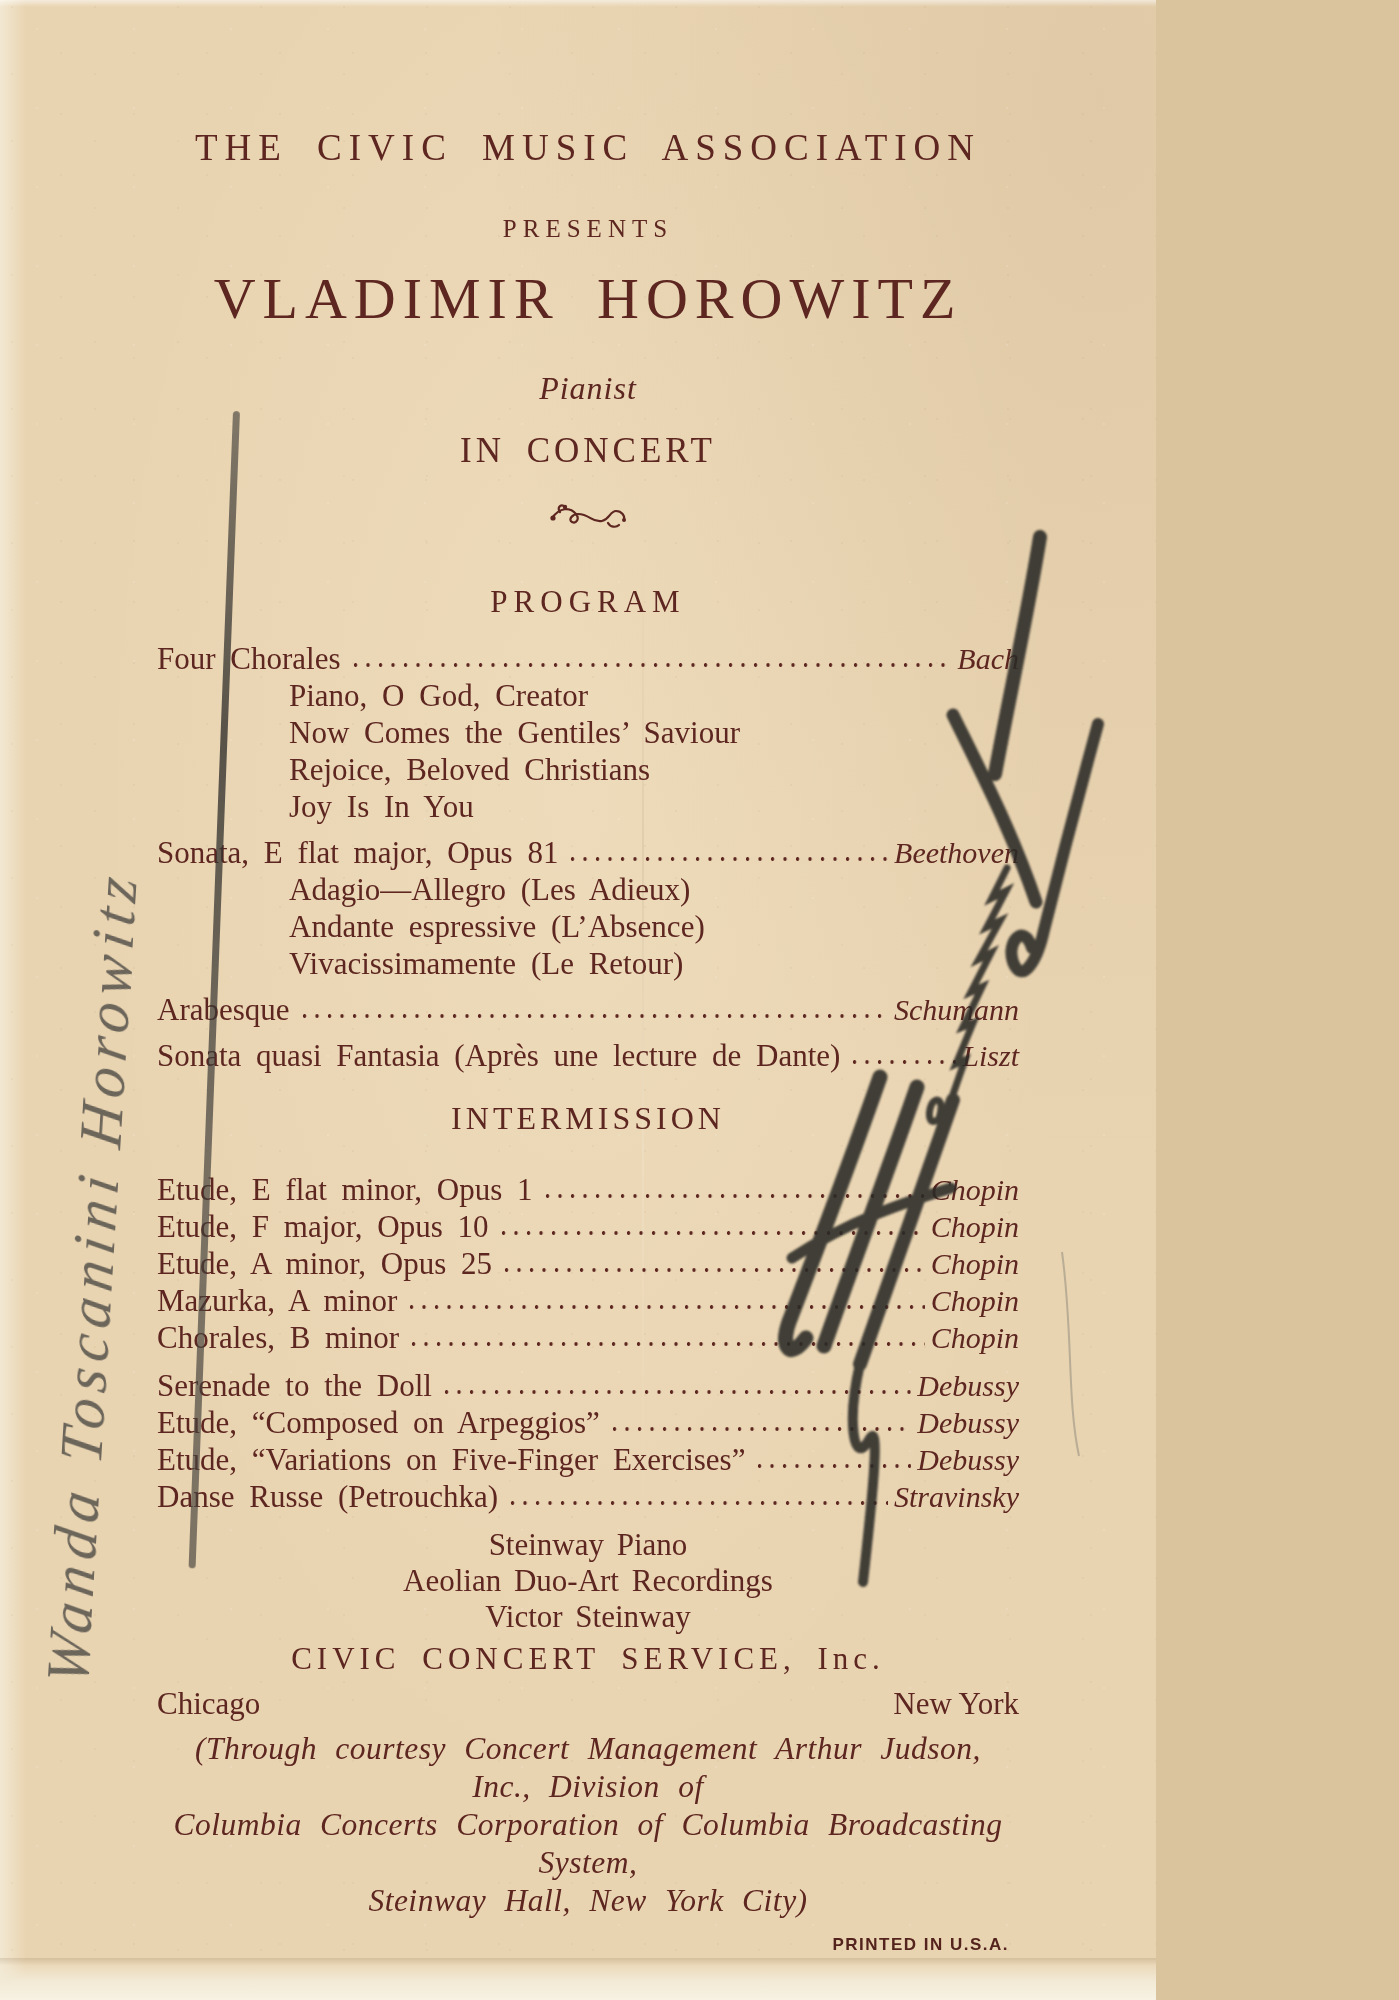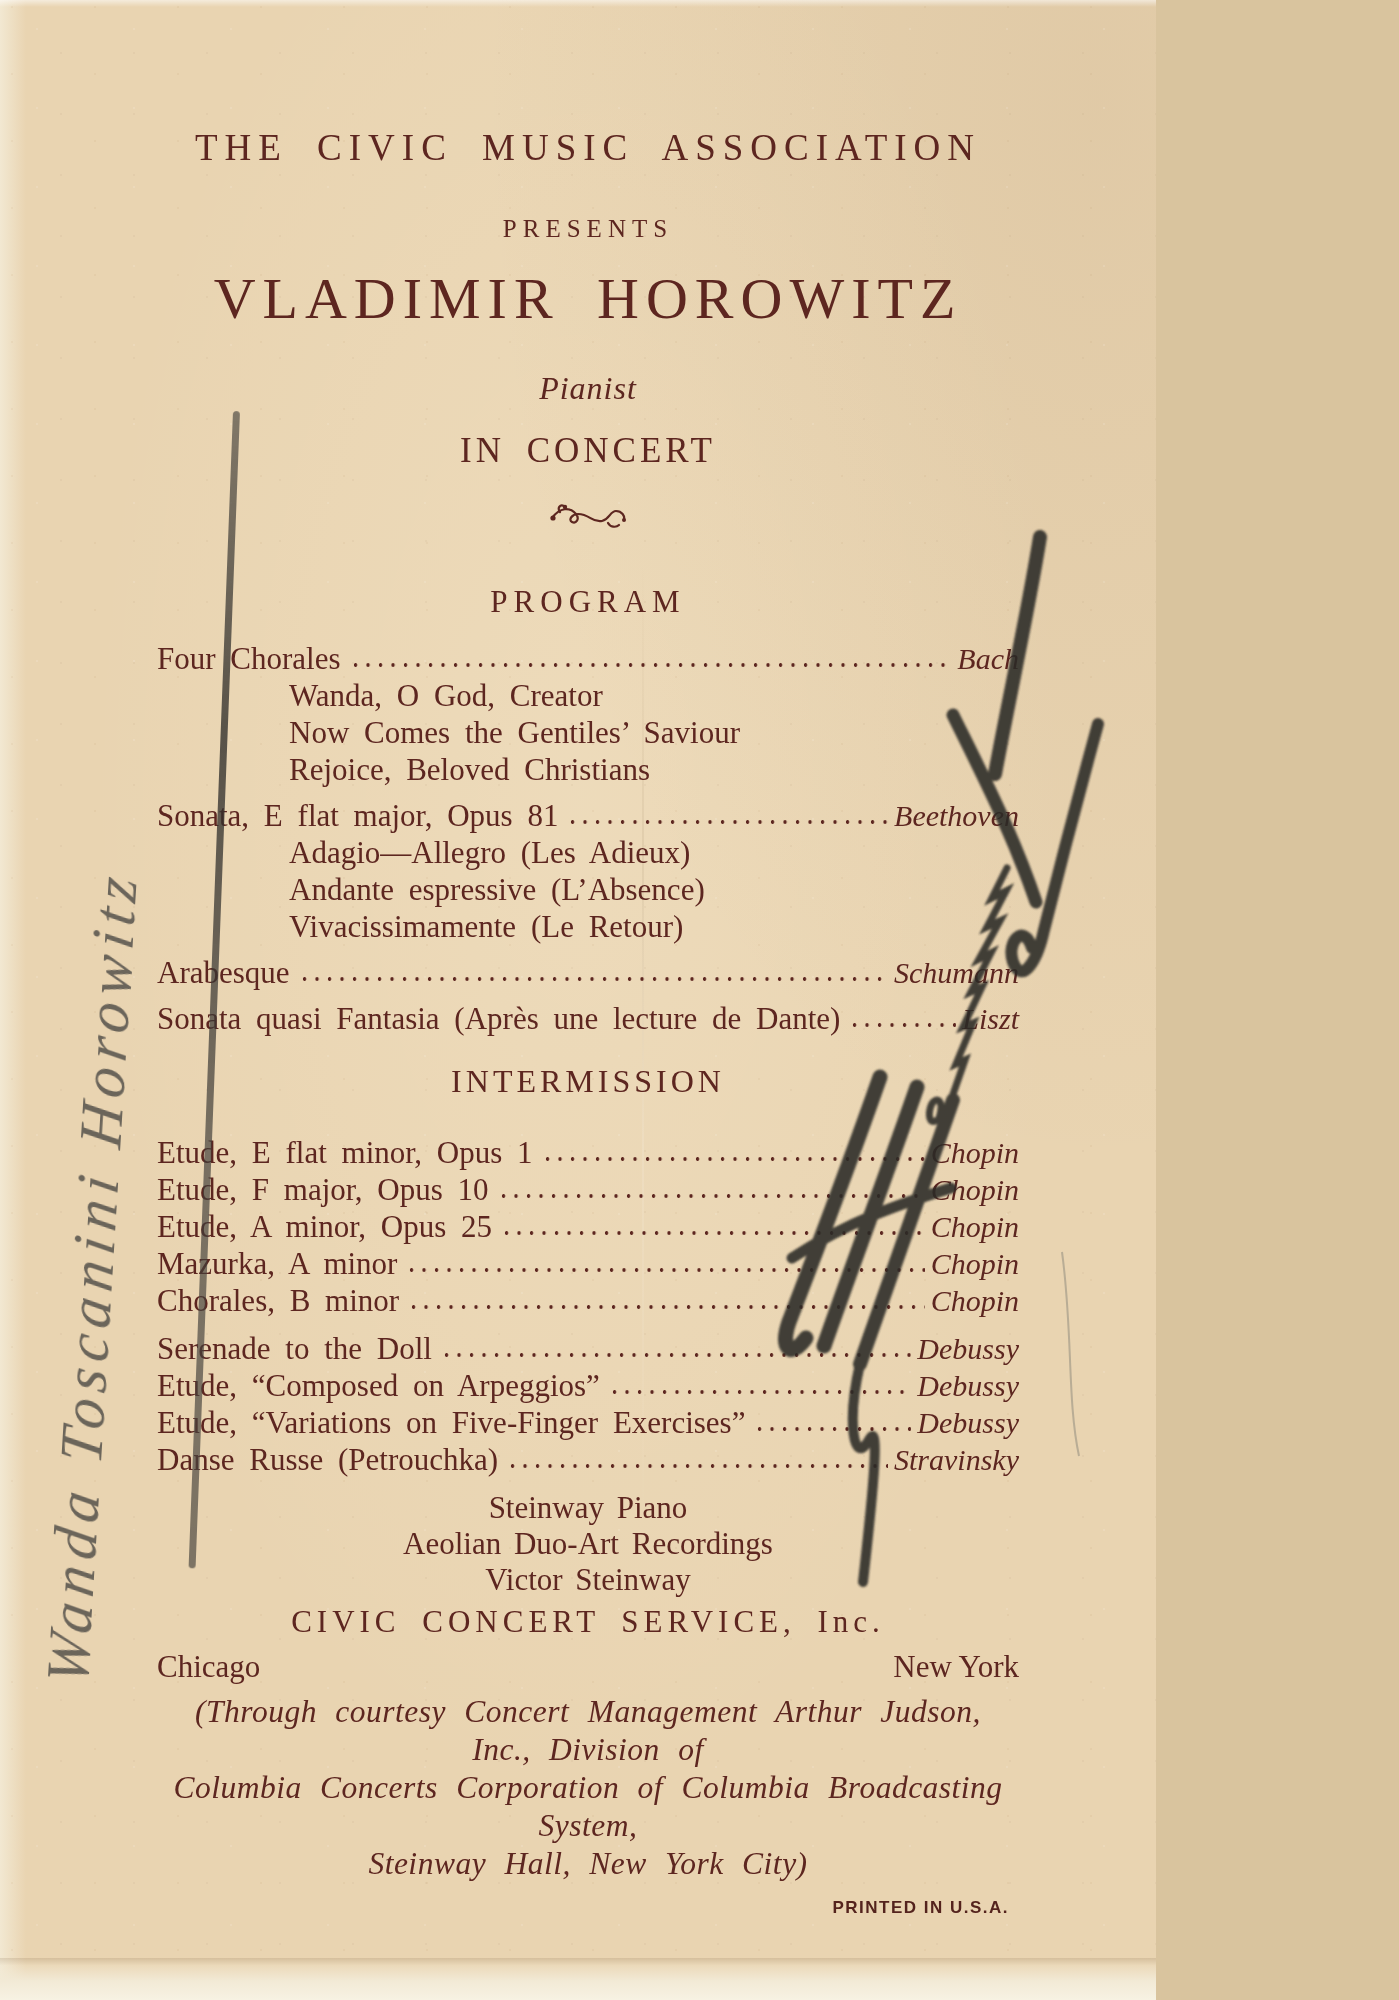--- a/index.html
+++ b/index.html
@@ -115,23 +115,24 @@
 
     <div class="center prog-head">PROGRAM</div>
 
     <div class="prog-list">
         <div class="entry">
           <div class="row">
             <span class="title">Four Chorales</span>
             <span class="leader"></span>
             <span class="composer">Bach</span>
           </div>
-          <div class="movement">Wanda, O God, Creator</div>
+          <div class="movement">Piano, O God, Creator</div>
           <div class="movement">Now Comes the Gentiles’ Saviour</div>
           <div class="movement">Rejoice, Beloved Christians</div>
+          <div class="movement">Joy Is In You</div>
         </div>
         <div class="entry">
           <div class="row">
             <span class="title">Sonata, E flat major, Opus 81</span>
             <span class="leader"></span>
             <span class="composer">Beethoven</span>
           </div>
           <div class="movement">Adagio—Allegro (Les Adieux)</div>
           <div class="movement">Andante espressive (L’Absence)</div>
           <div class="movement">Vivacissimamente (Le Retour)</div>

